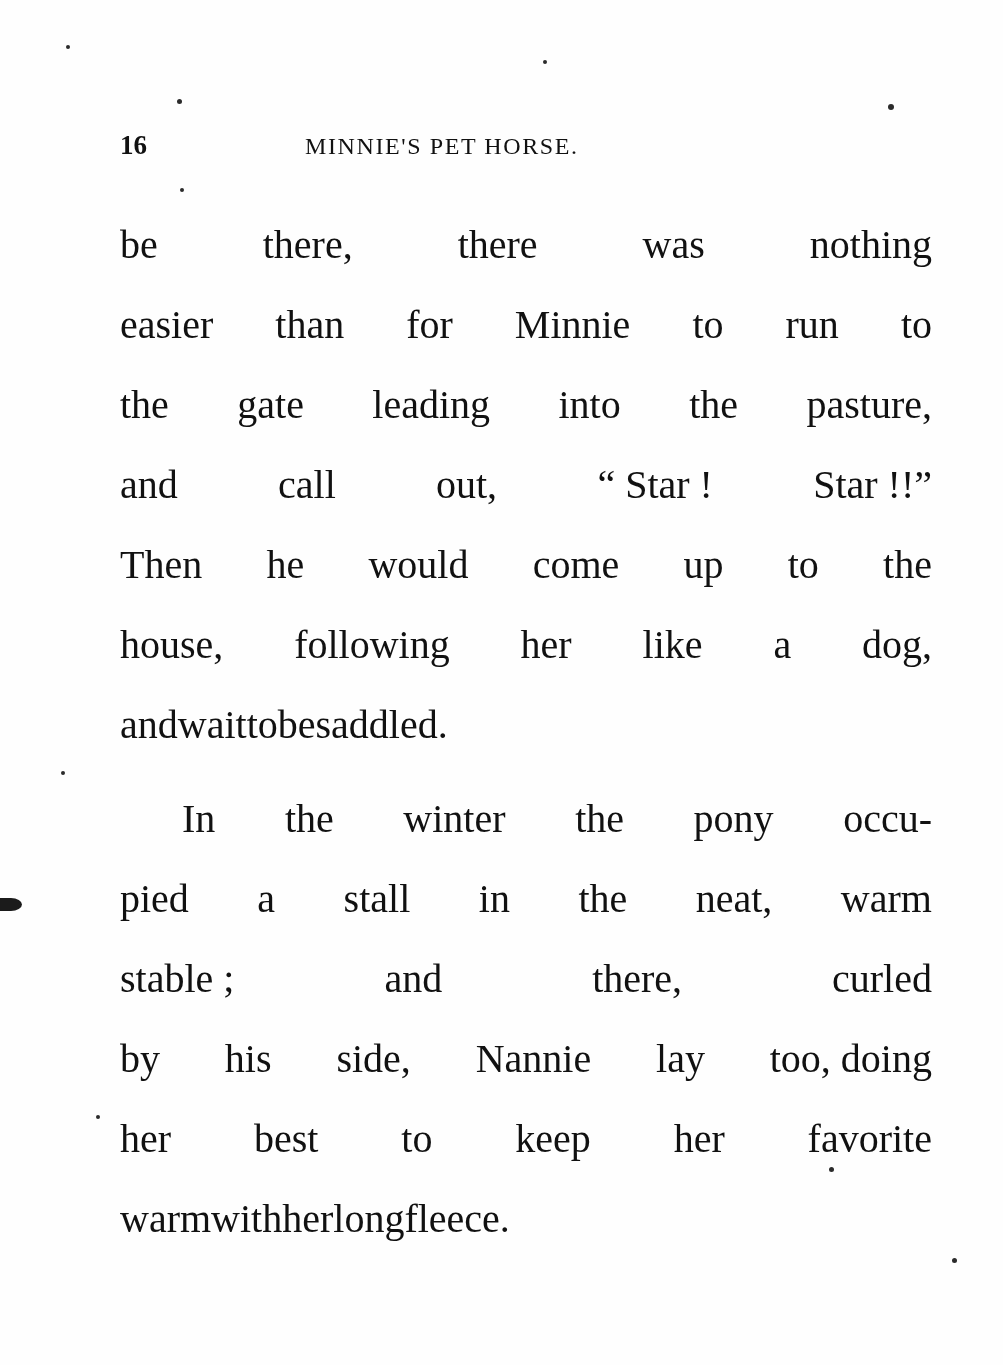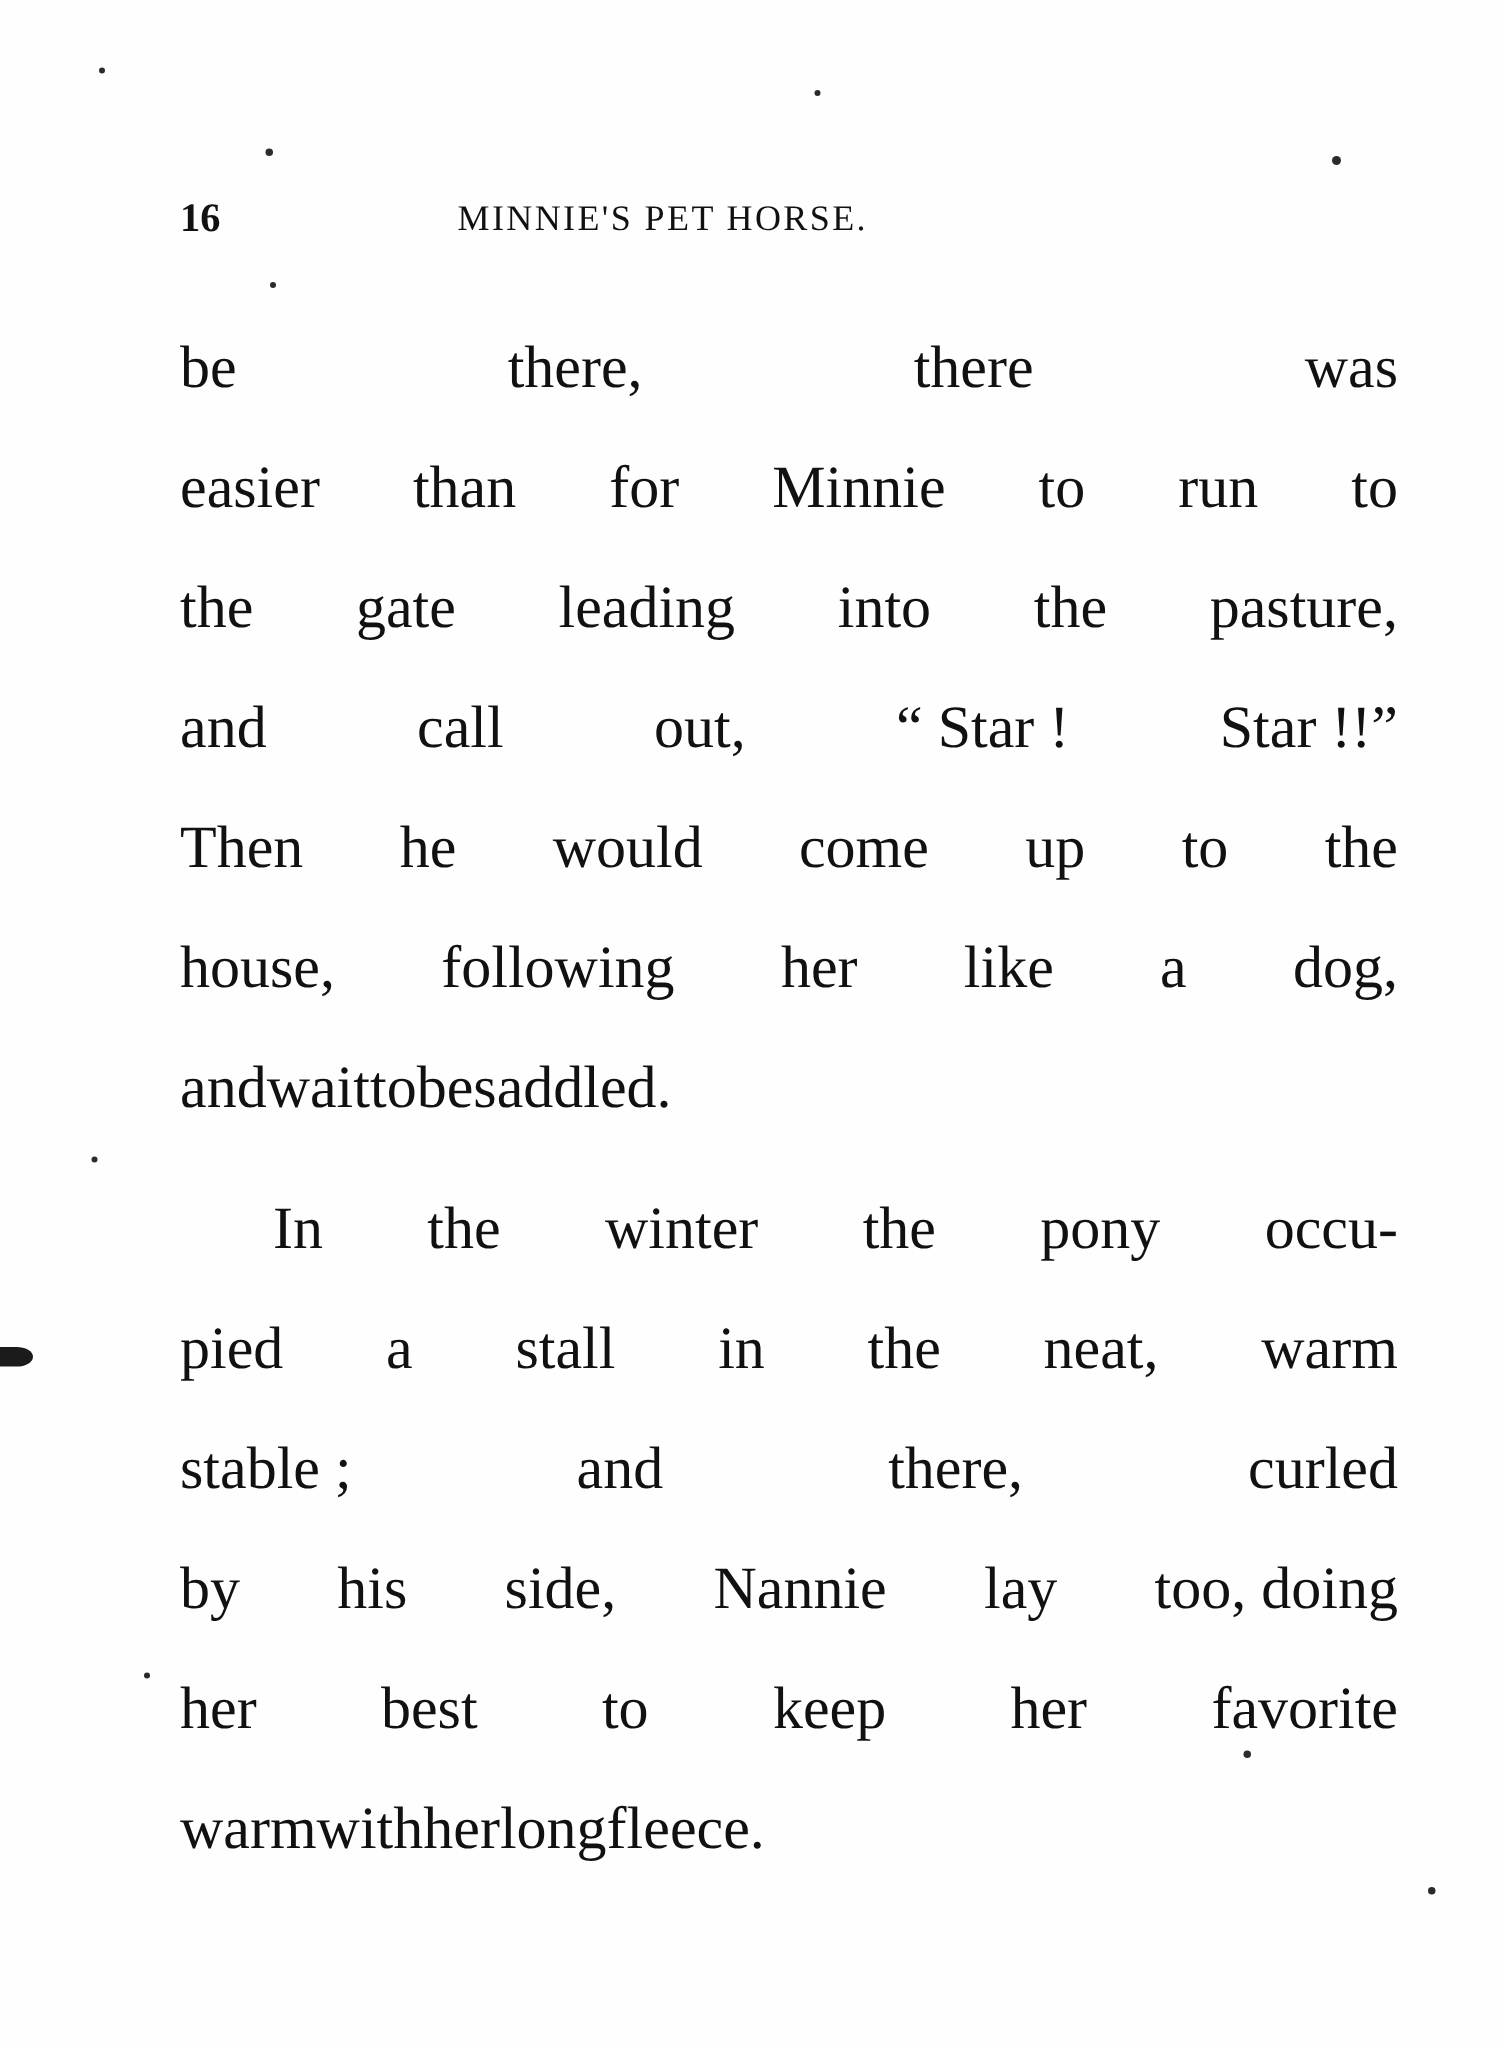--- a/index.html
+++ b/index.html
@@ -108,21 +108,21 @@
 
 <div class="page">
 
   <div class="header">
     <div class="folio">16</div>
     <div class="running-title">MINNIE'S PET HORSE.</div>
   </div>
 
   <div class="body-text" id="body-text">
       <div class="para">
-        <div class="line justify"><span class="w">be</span><span class="w">there,</span><span class="w">there</span><span class="w">was</span></div>
+        <div class="line justify"><span class="w">be</span><span class="w">there,</span><span class="w">there</span><span class="w">was</span><span class="w">nothing</span></div>
         <div class="line justify"><span class="w">easier</span><span class="w">than</span><span class="w">for</span><span class="w">Minnie</span><span class="w">to</span><span class="w">run</span><span class="w">to</span></div>
         <div class="line justify"><span class="w">the</span><span class="w">gate</span><span class="w">leading</span><span class="w">into</span><span class="w">the</span><span class="w">pasture,</span></div>
         <div class="line justify"><span class="w">and</span><span class="w">call</span><span class="w">out,</span><span class="w">“ Star !</span><span class="w">Star !!”</span></div>
         <div class="line justify"><span class="w">Then</span><span class="w">he</span><span class="w">would</span><span class="w">come</span><span class="w">up</span><span class="w">to</span><span class="w">the</span></div>
         <div class="line justify"><span class="w">house,</span><span class="w">following</span><span class="w">her</span><span class="w">like</span><span class="w">a</span><span class="w">dog,</span></div>
         <div class="line flush"><span class="w">and</span><span class="w">wait</span><span class="w">to</span><span class="w">be</span><span class="w">saddled.</span></div>
       </div>
       <div class="para">
         <div class="line justify indent"><span class="w">In</span><span class="w">the</span><span class="w">winter</span><span class="w">the</span><span class="w">pony</span><span class="w">occu-</span></div>
         <div class="line justify"><span class="w">pied</span><span class="w">a</span><span class="w">stall</span><span class="w">in</span><span class="w">the</span><span class="w">neat,</span><span class="w">warm</span></div>

